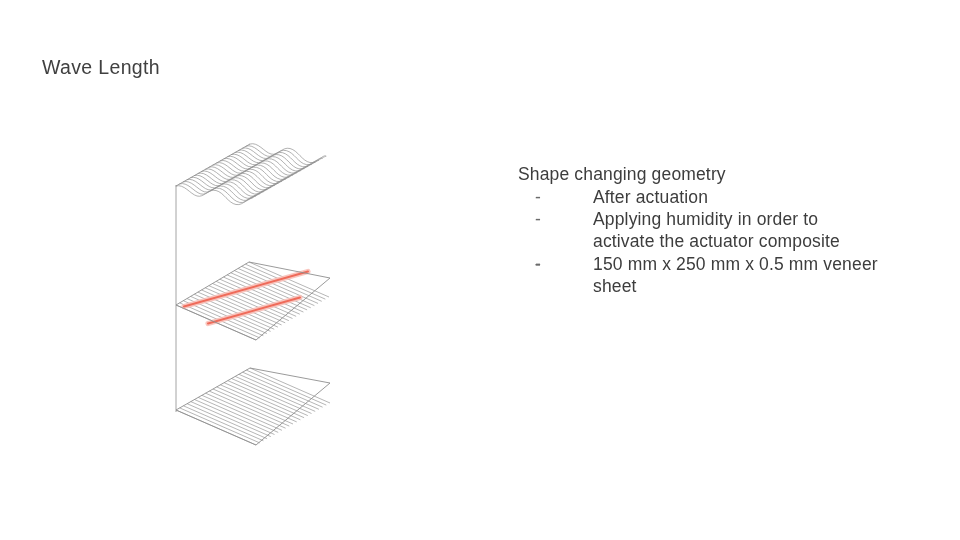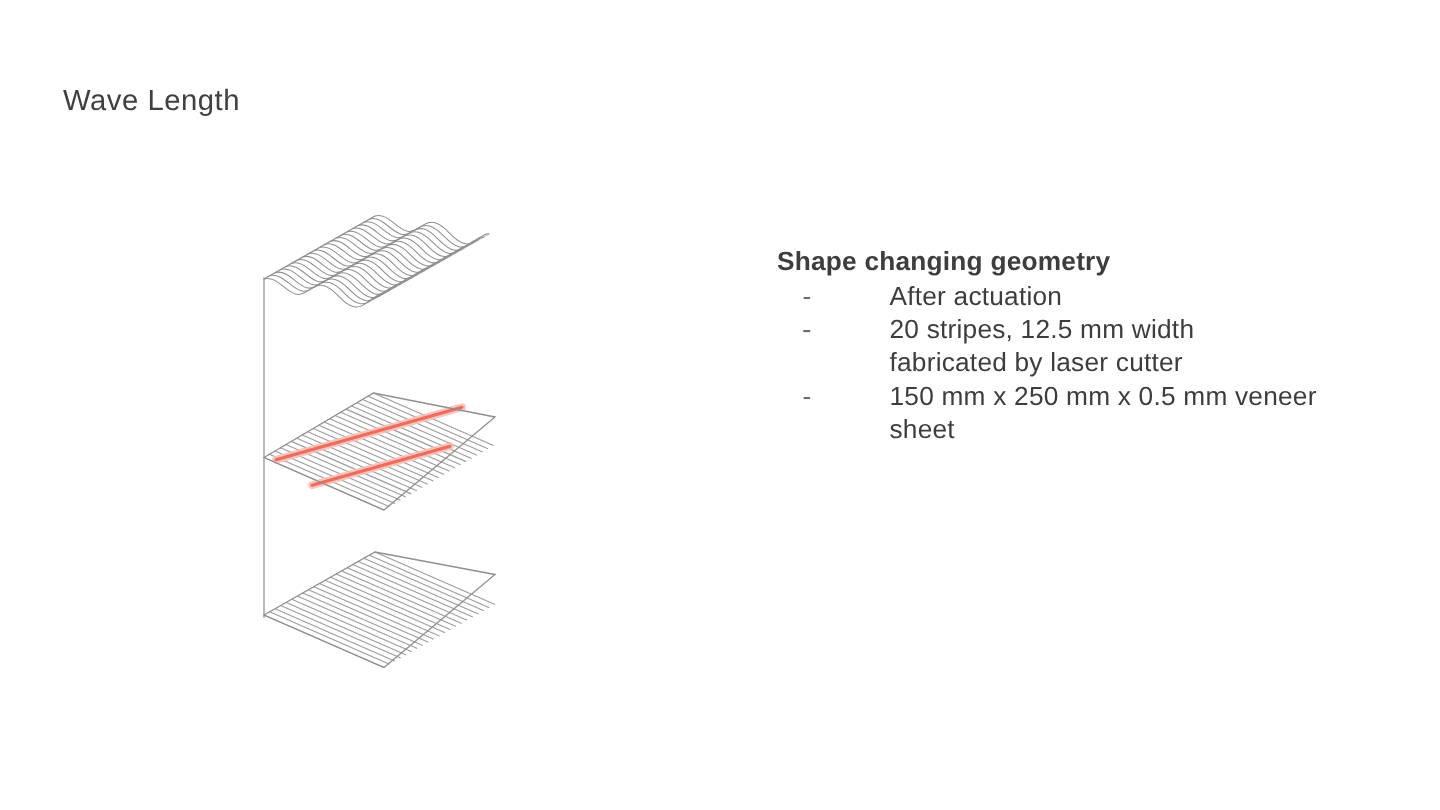--- a/index.html
+++ b/index.html
@@ -52,21 +52,21 @@
   
   .text-panel {
     position: absolute;
     left: 518px;
     top: 163px;
     width: 360px;
     color: #3d3d3d;
   }
   .text-heading {
     font-size: 17.5px;
-    font-weight: 700;
+    font-weight: 400;
     line-height: 22px;
     letter-spacing: 0.15px;
     color: #3d3d3d;
     margin: 0 0 1px 0;
     white-space: nowrap;
   }
   .bullet-list {
     list-style: none;
     margin: 0;
     padding: 0;
@@ -203,27 +203,27 @@
   <div class="text-panel">
     <div class="text-heading">Shape changing geometry</div>
 
     <ul class="bullet-list">
       <li class="bullet-item">
         <span class="bullet-dash">-</span>
         <span class="bullet-text">After actuation</span>
       </li>
       <li class="bullet-item">
         <span class="bullet-dash">-</span>
-      </li>
-      <li class="bullet-item">
-        <span class="bullet-dash">-</span>
-      </li>
-      <li class="bullet-item">
-        <span class="bullet-dash">-</span>
-        <span class="bullet-text">20 stripes, 12.5 mm width fabricated by laser cutter</span>
+        <span class="bullet-text">Applying humidity in order to activate the actuator composite</span>
+      </li>
+      <li class="bullet-item">
+        <span class="bullet-dash">-</span>
+      </li>
+      <li class="bullet-item">
+        <span class="bullet-dash">-</span>
       </li>
       <li class="bullet-item">
         <span class="bullet-dash">-</span>
         <span class="bullet-text">150 mm x 250 mm x 0.5 mm veneer sheet</span>
       </li>
     </ul>
   </div>
 
 </div>
 

